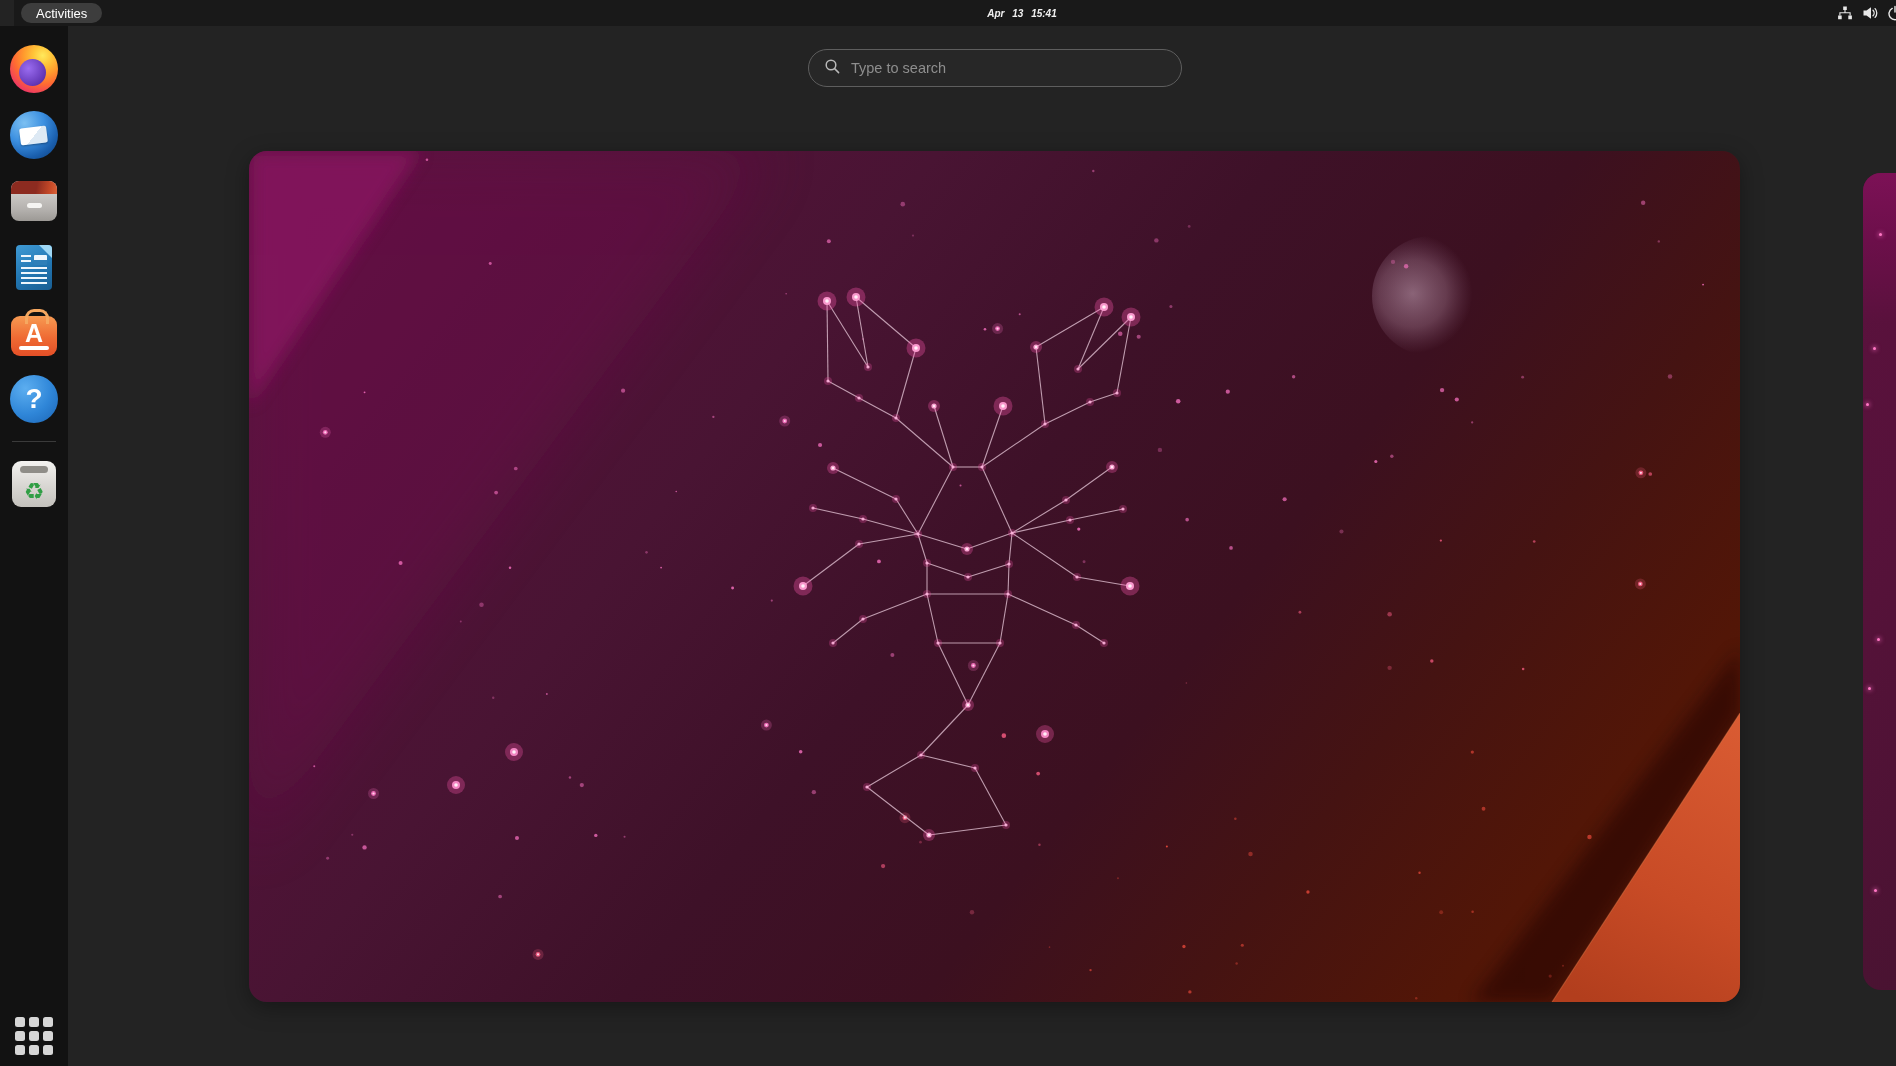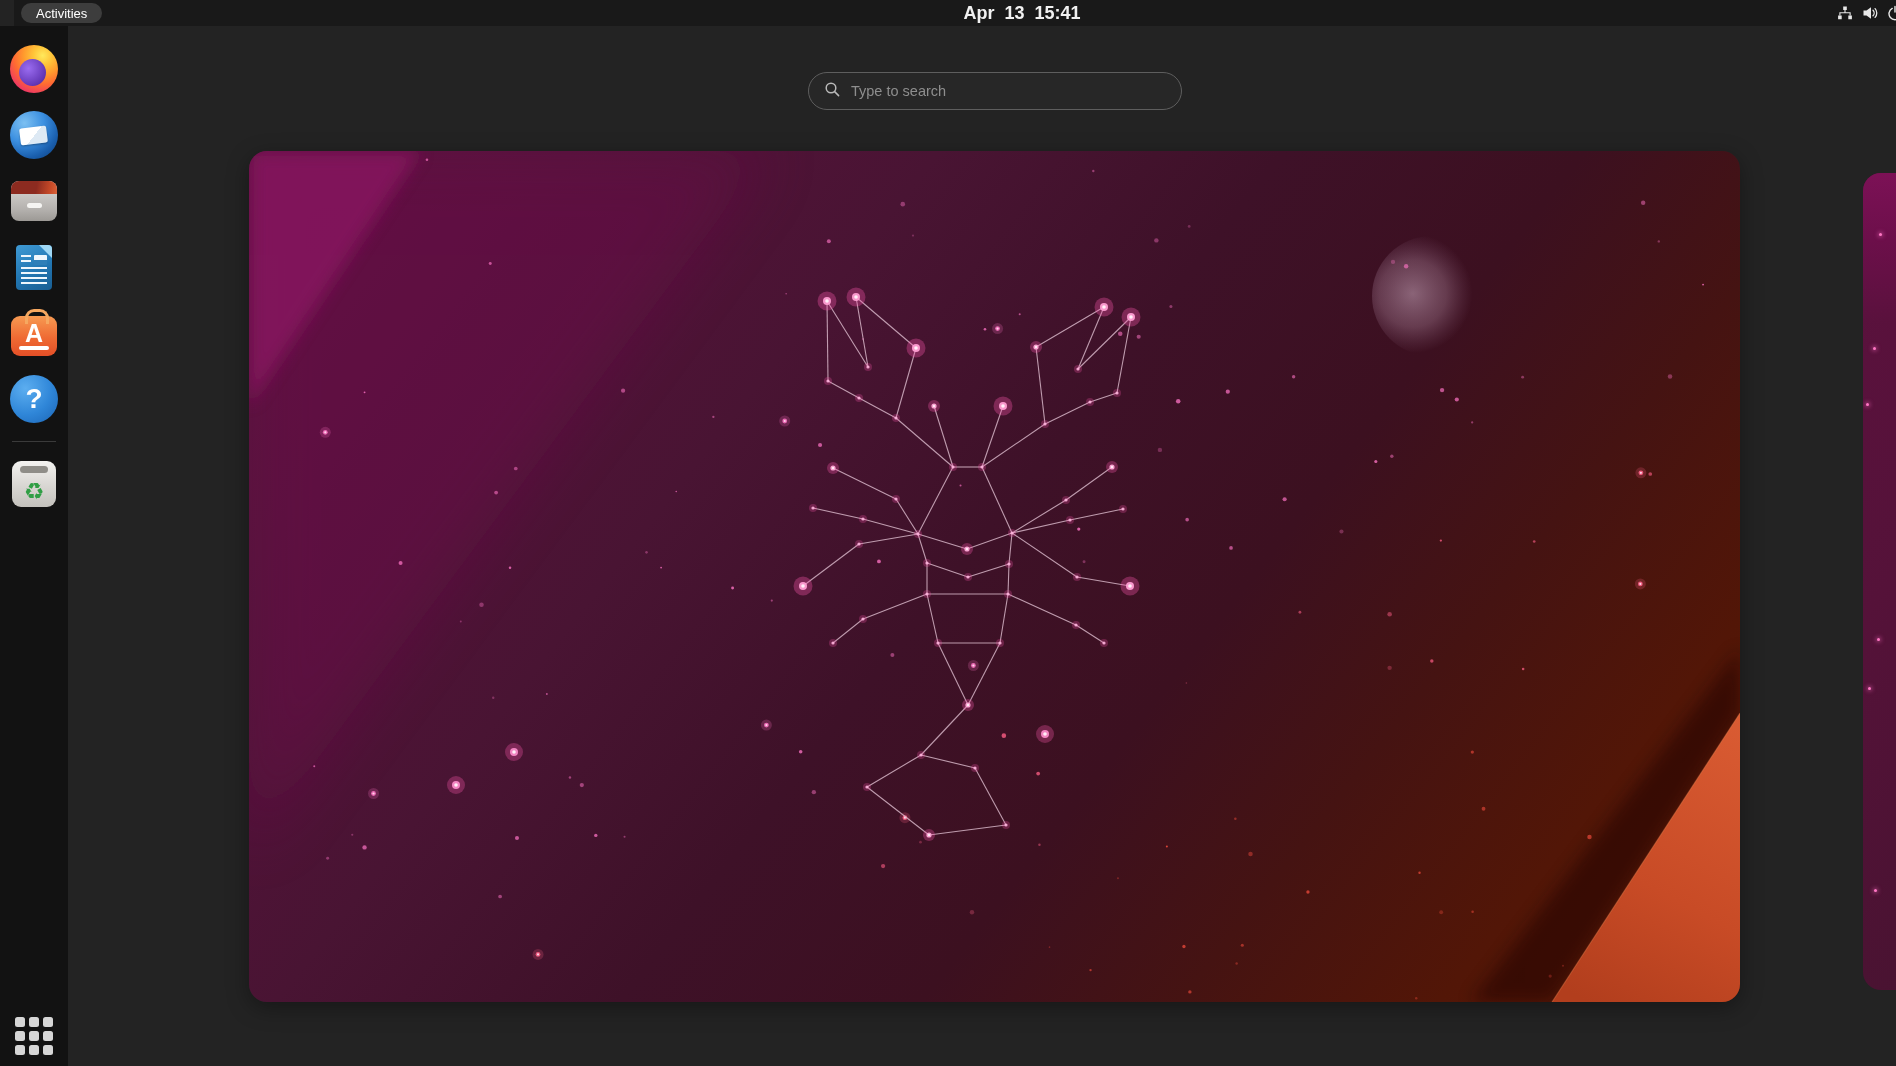--- a/index.html
+++ b/index.html
@@ -8,21 +8,21 @@
     background:#232323;
     font-family:"Liberation Sans", sans-serif;
     position:relative;
   }
 
   
   .topbar{position:absolute;top:0;left:14px;right:0;height:26px;background:#191919;z-index:10;}
   .activities{position:absolute;left:7px;top:3px;height:20px;padding:0 15px;border-radius:11px;
     background:#3d3d3d;color:#ffffff;font-size:13px;display:flex;align-items:center;border:none;cursor:pointer;}
   .clock{position:absolute;left:1008px;top:0;height:26px;transform:translateX(-50%);display:flex;align-items:center;
-    color:#f1f1f1;font-size:18px;font-weight:700;word-spacing:5px;background:none;border:none;}
+    color:#f1f1f1;font-size:10px;font-weight:700;word-spacing:5px;background:none;border:none;font-style:italic;}
   .status{position:absolute;right:0;top:0;height:26px;display:flex;align-items:center;gap:9px;}
   .status svg{display:block;}
   .status .pwr{margin-right:-7px;}
 
   
   .dock{position:absolute;left:0;top:26px;bottom:0;width:68px;background:#121212;
     display:flex;flex-direction:column;align-items:center;padding-top:19px;gap:18px;z-index:9;}
   .dockbtn{background:none;border:none;padding:0;cursor:pointer;display:flex;align-items:center;justify-content:center;width:48px;height:48px;flex:none;}
   .dock-sep{width:44px;height:1px;background:#3a3a3a;flex:none;}
 
@@ -61,21 +61,21 @@
   .ic-help .q{color:#fff;font-weight:700;font-size:28px;line-height:1;}
   .ic-trash{width:44px;height:46px;border-radius:9px;position:relative;display:flex;align-items:flex-end;justify-content:center;
     background:linear-gradient(180deg,#f3f2f0 0%,#d8d6d2 55%,#c3c1bc 100%);}
   .ic-trash::before{content:"";position:absolute;top:5px;left:50%;width:28px;height:7px;margin-left:-14px;border-radius:4px;background:#8f8d88;}
   .ic-trash .r{color:#2f9e44;font-size:23px;line-height:1;margin-bottom:4px;font-family:"DejaVu Sans",sans-serif;}
   .show-apps{margin-top:auto;margin-bottom:11px;display:grid;grid-template-columns:repeat(3,10px);gap:4px;
     background:none;border:none;cursor:pointer;}
   .show-apps i{width:10px;height:10px;border-radius:2.5px;background:#d6d6d6;display:block;}
 
   
-  .search{position:absolute;left:808px;top:72px;width:374px;height:38px;border-radius:19px;border:1px solid #5e5e5e;
+  .search{position:absolute;left:808px;top:49px;width:374px;height:38px;border-radius:19px;border:1px solid #5e5e5e;
     background:rgba(255,255,255,0.02);display:flex;align-items:center;padding:0 15px;gap:10px;z-index:5;}
   .search input{flex:1;background:transparent;border:none;outline:none;color:#dddddd;font-size:14.5px;font-family:"Liberation Sans",sans-serif;}
   .search input::placeholder{color:#8e8e8e;}
 
   
   .workspace{position:absolute;left:249px;top:151px;width:1491px;height:851px;border-radius:18px;overflow:hidden;
     cursor:pointer;box-shadow:0 6px 22px rgba(0,0,0,.35);
     background:linear-gradient(128deg,#5e1041 0%,#55123b 15%,#491433 32%,#3e1128 48%,#3c1020 62%,#451312 74%,#521607 86%,#5b1a06 100%);}
   .workspace svg{position:absolute;inset:0;width:100%;height:100%;display:block;}
   .sliver{position:absolute;left:1863px;top:173px;width:33px;height:817px;border-radius:18px 0 0 18px;overflow:hidden;cursor:pointer;

